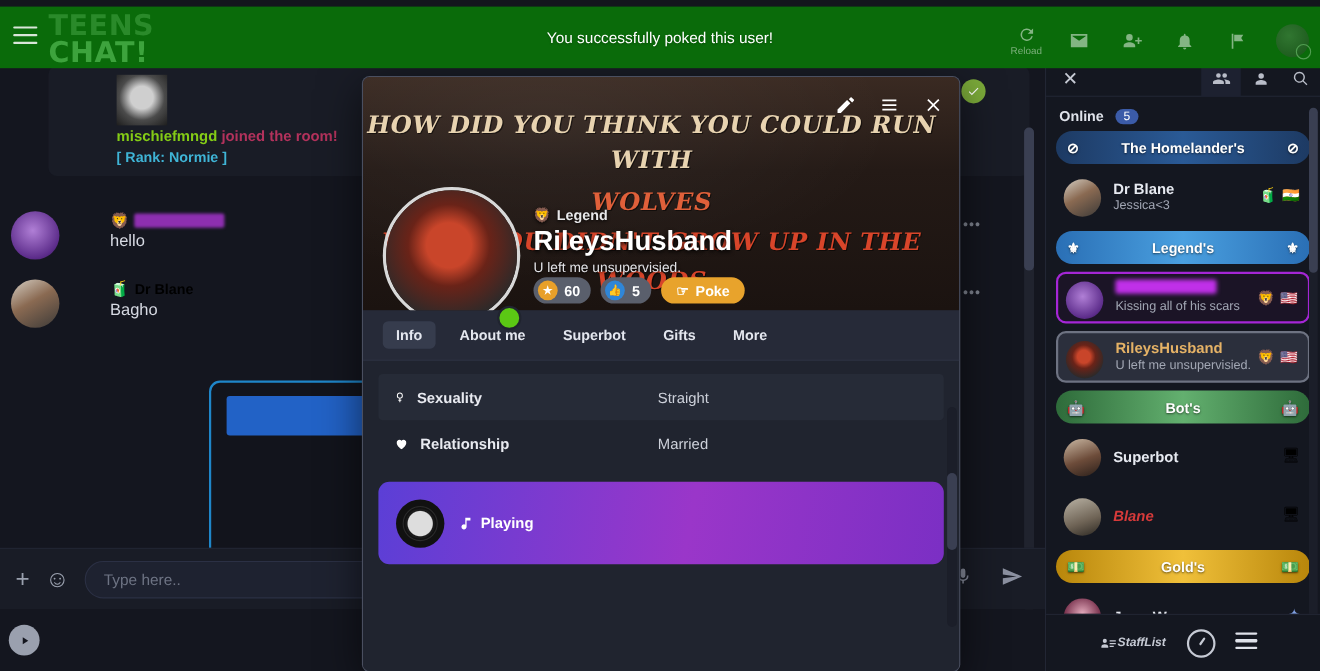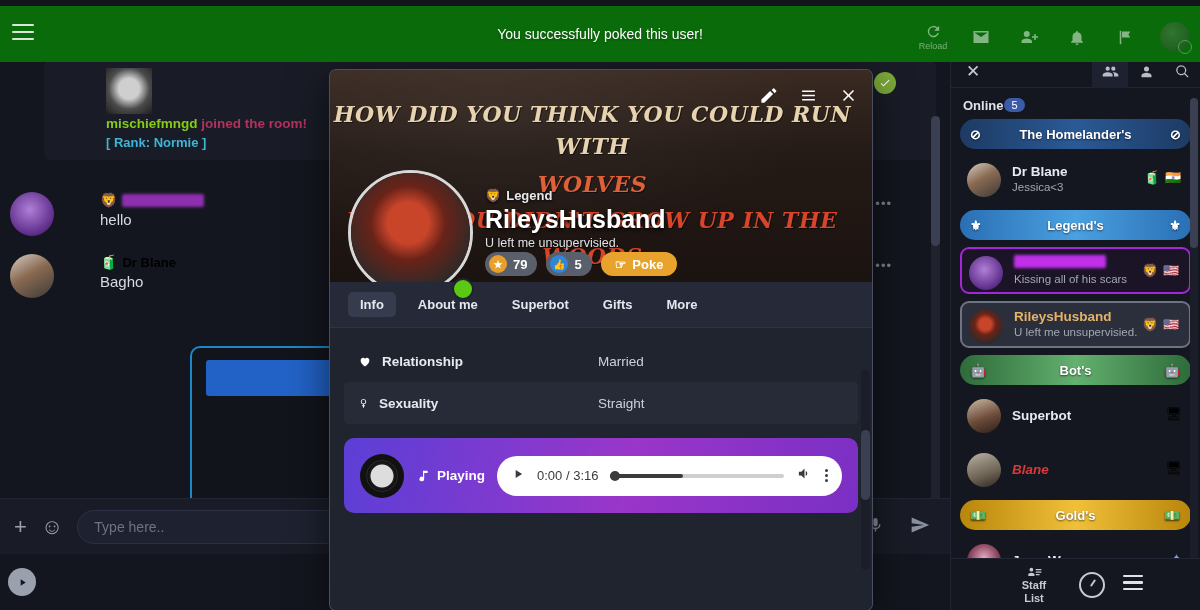--- a/index.html
+++ b/index.html
@@ -97,21 +97,21 @@
 
   
   .sidebar { position:absolute; right:0; top:56px; width:250px; height:554px; background:#141720;
      border-left:1px solid #222634; }
   .sb-head { height:32px; display:flex; align-items:center; border-bottom:1px solid #222634; }
   .sb-close { width:44px; text-align:center; color:#c6cad4; font-size:17px; cursor:pointer; }
   .sb-tabs { margin-left:auto; display:flex; height:32px; }
   .sb-tab { width:36px; display:flex; align-items:center; justify-content:center; cursor:pointer; }
   .sb-tab.active { background:#1d2130; }
   .sb-tab svg { fill:#b9bdc8; }
-  .online-row { padding:10px 12px 6px; display:flex; align-items:flex-start; gap:1px; }
+  .online-row { padding:10px 12px 6px; display:flex; align-items:flex-end; gap:11px; }
   .online-lbl { color:#dfe2ea; font-size:13px; font-weight:bold; }
   .online-cnt { background:#3b5ba8; color:#fff; font-size:11px; border-radius:9px; padding:1px 7px; }
   .ulist { padding:0 9px; }
   .grp { height:30px; border-radius:15px; display:flex; align-items:center; justify-content:center;
      margin-bottom:7px; font-size:13px; font-weight:bold; color:#fff; position:relative;
      text-shadow:0 1px 2px rgba(0,0,0,.6); overflow:hidden; }
   .grp .gi { position:absolute; font-size:13px; }
   .grp .gi.l { left:10px; } .grp .gi.r { right:10px; }
   .grp.homelander { background:linear-gradient(90deg,#1d3a63,#2a5a96,#1d3a63); }
   .grp.legends { background:linear-gradient(90deg,#2a6fb5,#4aa0e0,#2a6fb5); }
@@ -127,21 +127,21 @@
   .urow.sel-grey { background:#2b2f3c; border:2px solid #6e7382; }
   .urow .un.redact { display:inline-block; width:92px; height:13px; border-radius:2px;
      background:#c030e8; filter:blur(1.8px); }
   .urow .un.gold { color:#e5b266; }
   .urow .un.red { color:#d63a3a; font-style:italic; }
   .sb-scroll { position:absolute; right:2px; top:42px; width:8px; height:500px; background:#1b1e29; border-radius:4px; }
   .sb-scroll i { position:absolute; left:0; top:0; width:8px; height:150px; background:#3a3f52; border-radius:4px; display:block; }
 
   .sb-foot { position:absolute; left:0; bottom:0; width:250px; height:52px; background:#141720;
      border-top:1px solid #222634; display:flex; align-items:center; }
-  .staff { display:flex; flex-direction:column; align-items:center; width:70px; margin-left:48px; cursor:pointer; }
+  .staff { display:flex; flex-direction:row; align-items:center; width:70px; margin-left:48px; cursor:pointer;font-style:italic; }
   .staff svg { fill:#c6cad4; }
   .staff span { font-size:11px; color:#c6cad4; line-height:13px; font-weight:bold; }
   .clockb { width:26px;height:26px;border-radius:50%;border:2px solid #c6cad4; margin-left:10px;
      display:flex;align-items:center;justify-content:center; }
   .clockb:after{content:''; width:2px;height:8px;background:#c6cad4;border-radius:1px;transform:translate(1px,-2px) rotate(35deg);}
   .burger2 { margin-left:18px; }
   .burger2 span { display:block;width:20px;height:2.5px;background:#dfe2ea;margin-bottom:4px;border-radius:1px; }
 
   
   .modal { position:absolute; left:330px; top:70px; width:542px; height:540px;
@@ -480,105 +480,87 @@
         <div class="pname">RileysHusband</div>
         <div class="pstatus">U left me unsupervisied.</div>
       </div>
     </div>
 
     <div class="dot-online"></div>
 
     <div class="pbtns">
       <div class="pill">
         <span class="cir star">★</span>
-        <span>79</span>
+        <span>60</span>
       </div>
       <div class="pill">
         <span class="cir like">👍</span>
         <span>5</span>
       </div>
       <div class="poke">
         <span>☞</span>
         <span>Poke</span>
       </div>
     </div>
 
     <div class="mtabs">
       <div class="mtab active">Info</div>
       <div class="mtab">About me</div>
       <div class="mtab">Superbot</div>
       <div class="mtab">Gifts</div>
       <div class="mtab">More</div>
     </div>
 
     <div class="mbody">
+      <div class="inforow alt">
+        <span class="ilbl">
+          <svg width="11" height="15" viewBox="0 0 24 24">
+              <path d="M12 2a6 6 0 0 0-1 11.9V16H9v2h2v3h2v-3h2v-2h-2v-2.1A6 6 0 0 0 12 2zm0 2a4 4 0 1 1 0 8 4 4 0 0 1 0-8z"></path>
+            </svg>
+          <span>Sexuality</span>
+        </span>
+        <span class="ival">Straight</span>
+      </div>
       <div class="inforow">
         <span class="ilbl">
           <svg width="14" height="13" viewBox="0 0 24 24">
               <path d="M12 21s-8-5-8-10.5A4.5 4.5 0 0 1 12 7a4.5 4.5 0 0 1 8 3.5C20 16 12 21 12 21z"></path>
             </svg>
           <span>Relationship</span>
         </span>
         <span class="ival">Married</span>
-      </div>
-      <div class="inforow alt">
-        <span class="ilbl">
-          <svg width="11" height="15" viewBox="0 0 24 24">
-              <path d="M12 2a6 6 0 0 0-1 11.9V16H9v2h2v3h2v-3h2v-2h-2v-2.1A6 6 0 0 0 12 2zm0 2a4 4 0 1 1 0 8 4 4 0 0 1 0-8z"></path>
-            </svg>
-          <span>Sexuality</span>
-        </span>
-        <span class="ival">Straight</span>
       </div>
 
       <div class="player">
         <div class="vinyl"></div>
         <div class="pmeta">
           <svg width="14" height="14" viewBox="0 0 24 24">
               <path d="M12 3v10.6A4 4 0 1 0 14 17V7h6V3z"></path>
             </svg>
           <span>Playing</span>
         </div>
-        <div class="audiobar">
-          <span class="ply">
-            <svg width="14" height="14" viewBox="0 0 24 24">
-                <path d="M8 5v14l11-7z"></path>
-              </svg>
-          </span>
-          <span class="atime">0:00 / 3:16</span>
-          <span class="track">
-              <i></i>
-              <b></b>
-            </span>
-          <span class="vol">
-            <svg width="17" height="15" viewBox="0 0 24 24">
-                <path d="M3 9v6h4l5 5V4L7 9zm13.5 3A4.5 4.5 0 0 0 14 8v8a4.5 4.5 0 0 0 2.5-4z"></path>
-              </svg>
-          </span>
-          <span class="kebab">
-            <span></span>
-              <span></span>
-              <span></span>
-          </span>
-        </div>
       </div>
 
     </div>
 
     <div class="mscroll">
         <i></i>
       </div>
   </div>
 
   <div class="topbar">
     <div class="hamburger">
       <span></span>
         <span></span>
         <span></span>
     </div>
+    <div class="logo">
+      <div class="l1">TEENS</div>
+      <div class="l2">CHAT!</div>
+    </div>
     <div class="banner-msg">You successfully poked this user!</div>
     <div class="top-icons">
       <div class="tic">
         <svg width="17" height="17" viewBox="0 0 24 24">
             <path d="M17.6 6.4A8 8 0 1 0 19.7 14h-2.1A6 6 0 1 1 12 6a5.9 5.9 0 0 1 4.2 1.8L13 11h7V4z"></path>
           </svg>
         <span class="tic-label">Reload</span>
       </div>
       <div class="tic">
         <svg width="22" height="18" viewBox="0 0 24 24">

